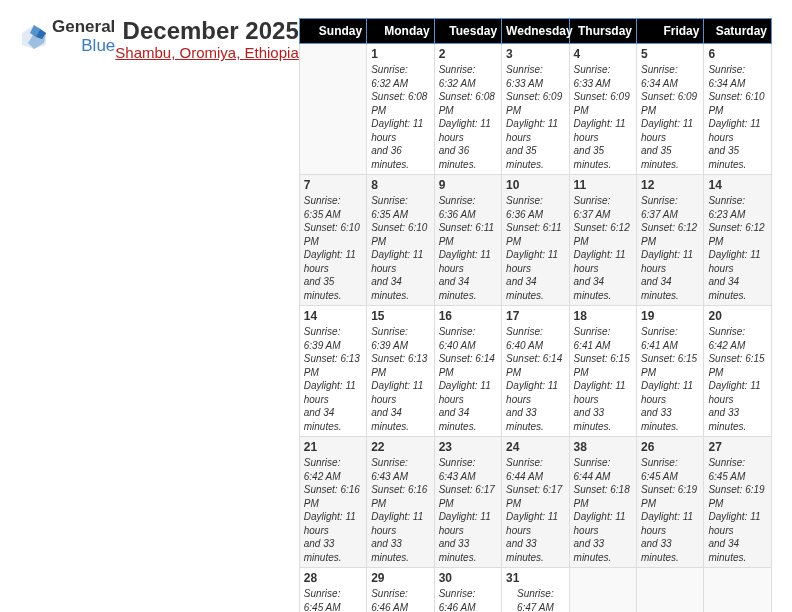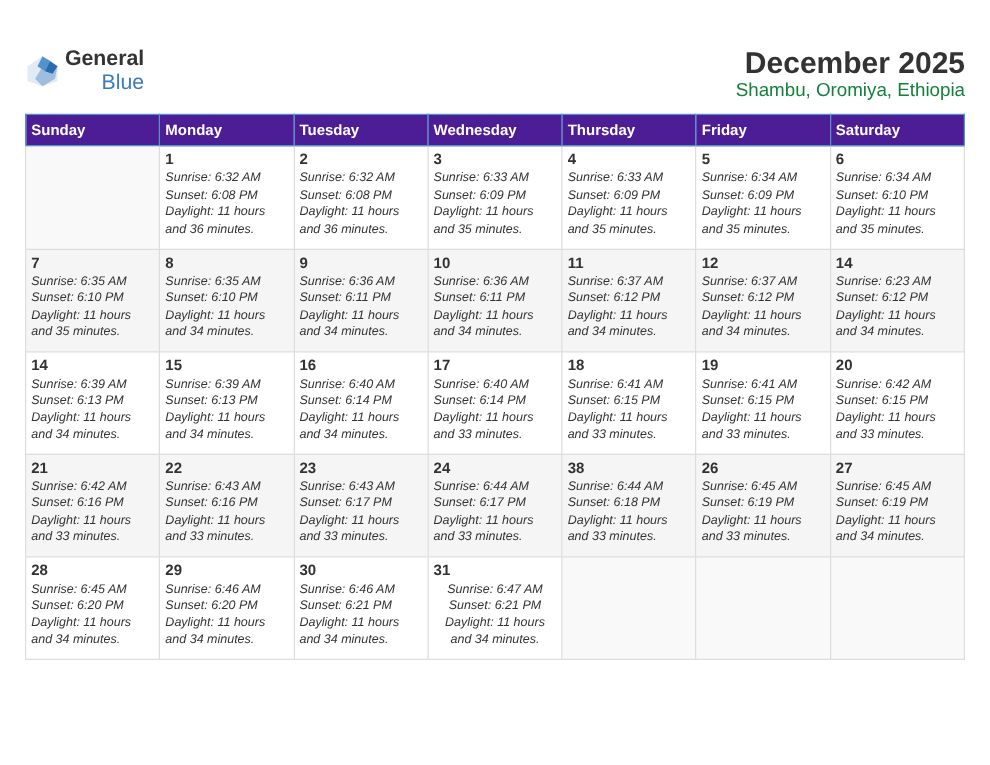--- a/index.html
+++ b/index.html
@@ -8,22 +8,21 @@
       background: #fff;
       width: 792px;
       height: 612px;
       overflow: hidden;
     }
     .page {
       width: 792px;
       height: 520px;
       padding: 18px 20px 12px 20px;
       display: flex;
-      flex-direction: column;
-      margin-top: 20px;
+      flex-direction: row;
     }
     .header {
       display: flex;
       justify-content: space-between;
       align-items: flex-start;
       margin-bottom: 10px;
     }
     .logo {
       display: flex;
       align-items: center;
@@ -53,36 +52,37 @@
       text-align: right;
     }
     .month-title {
       font-size: 24px;
       font-weight: bold;
       color: #333;
       line-height: 1.1;
     }
     .subtitle {
       font-size: 15px;
-      color: #15803d;
+      color: #b91c1c;
+      text-decoration: underline;
     }
     .calendar {
       flex: 1;
       border: 1px solid #ccc;
       border-collapse: collapse;
       width: 100%;
       table-layout: fixed;
     }
     .calendar th {
-      background-color: #4c1d95;
+      background-color: #000000;
       color: #fff;
       font-size: 12px;
       font-weight: bold;
       padding: 5px 4px;
-      text-align: left;
+      text-align: right;
       border: 1px solid #5592cc;
     }
     .calendar td {
       border: 1px solid #ddd;
       vertical-align: top;
       padding: 3px 4px;
       font-size: 10px;
       color: #333;
       height: 82px;
     }

